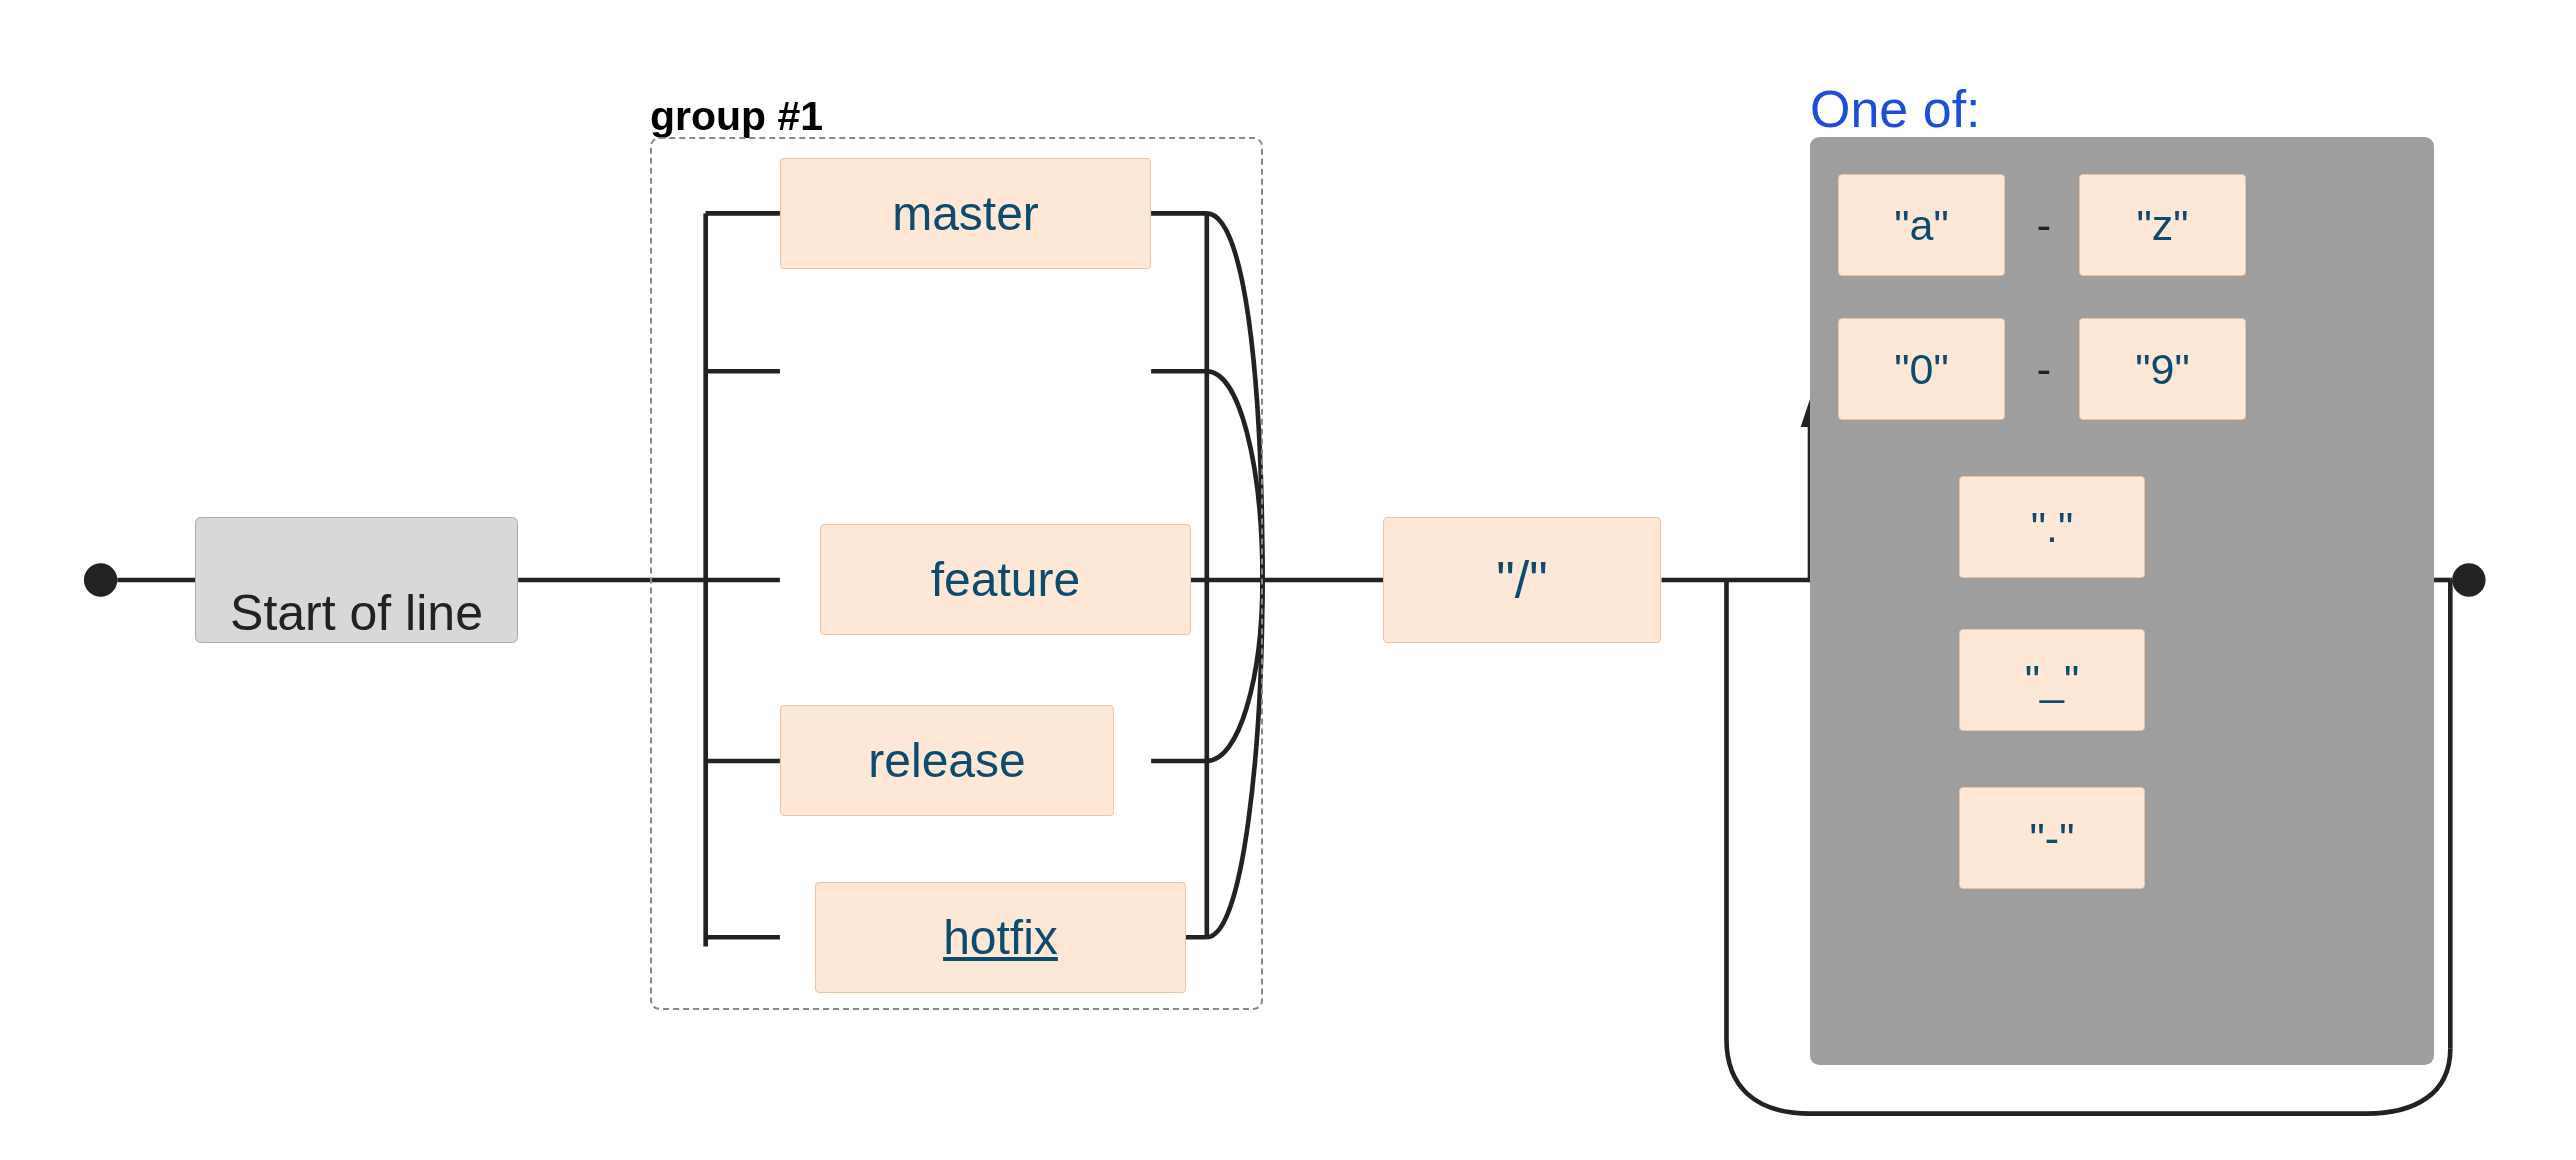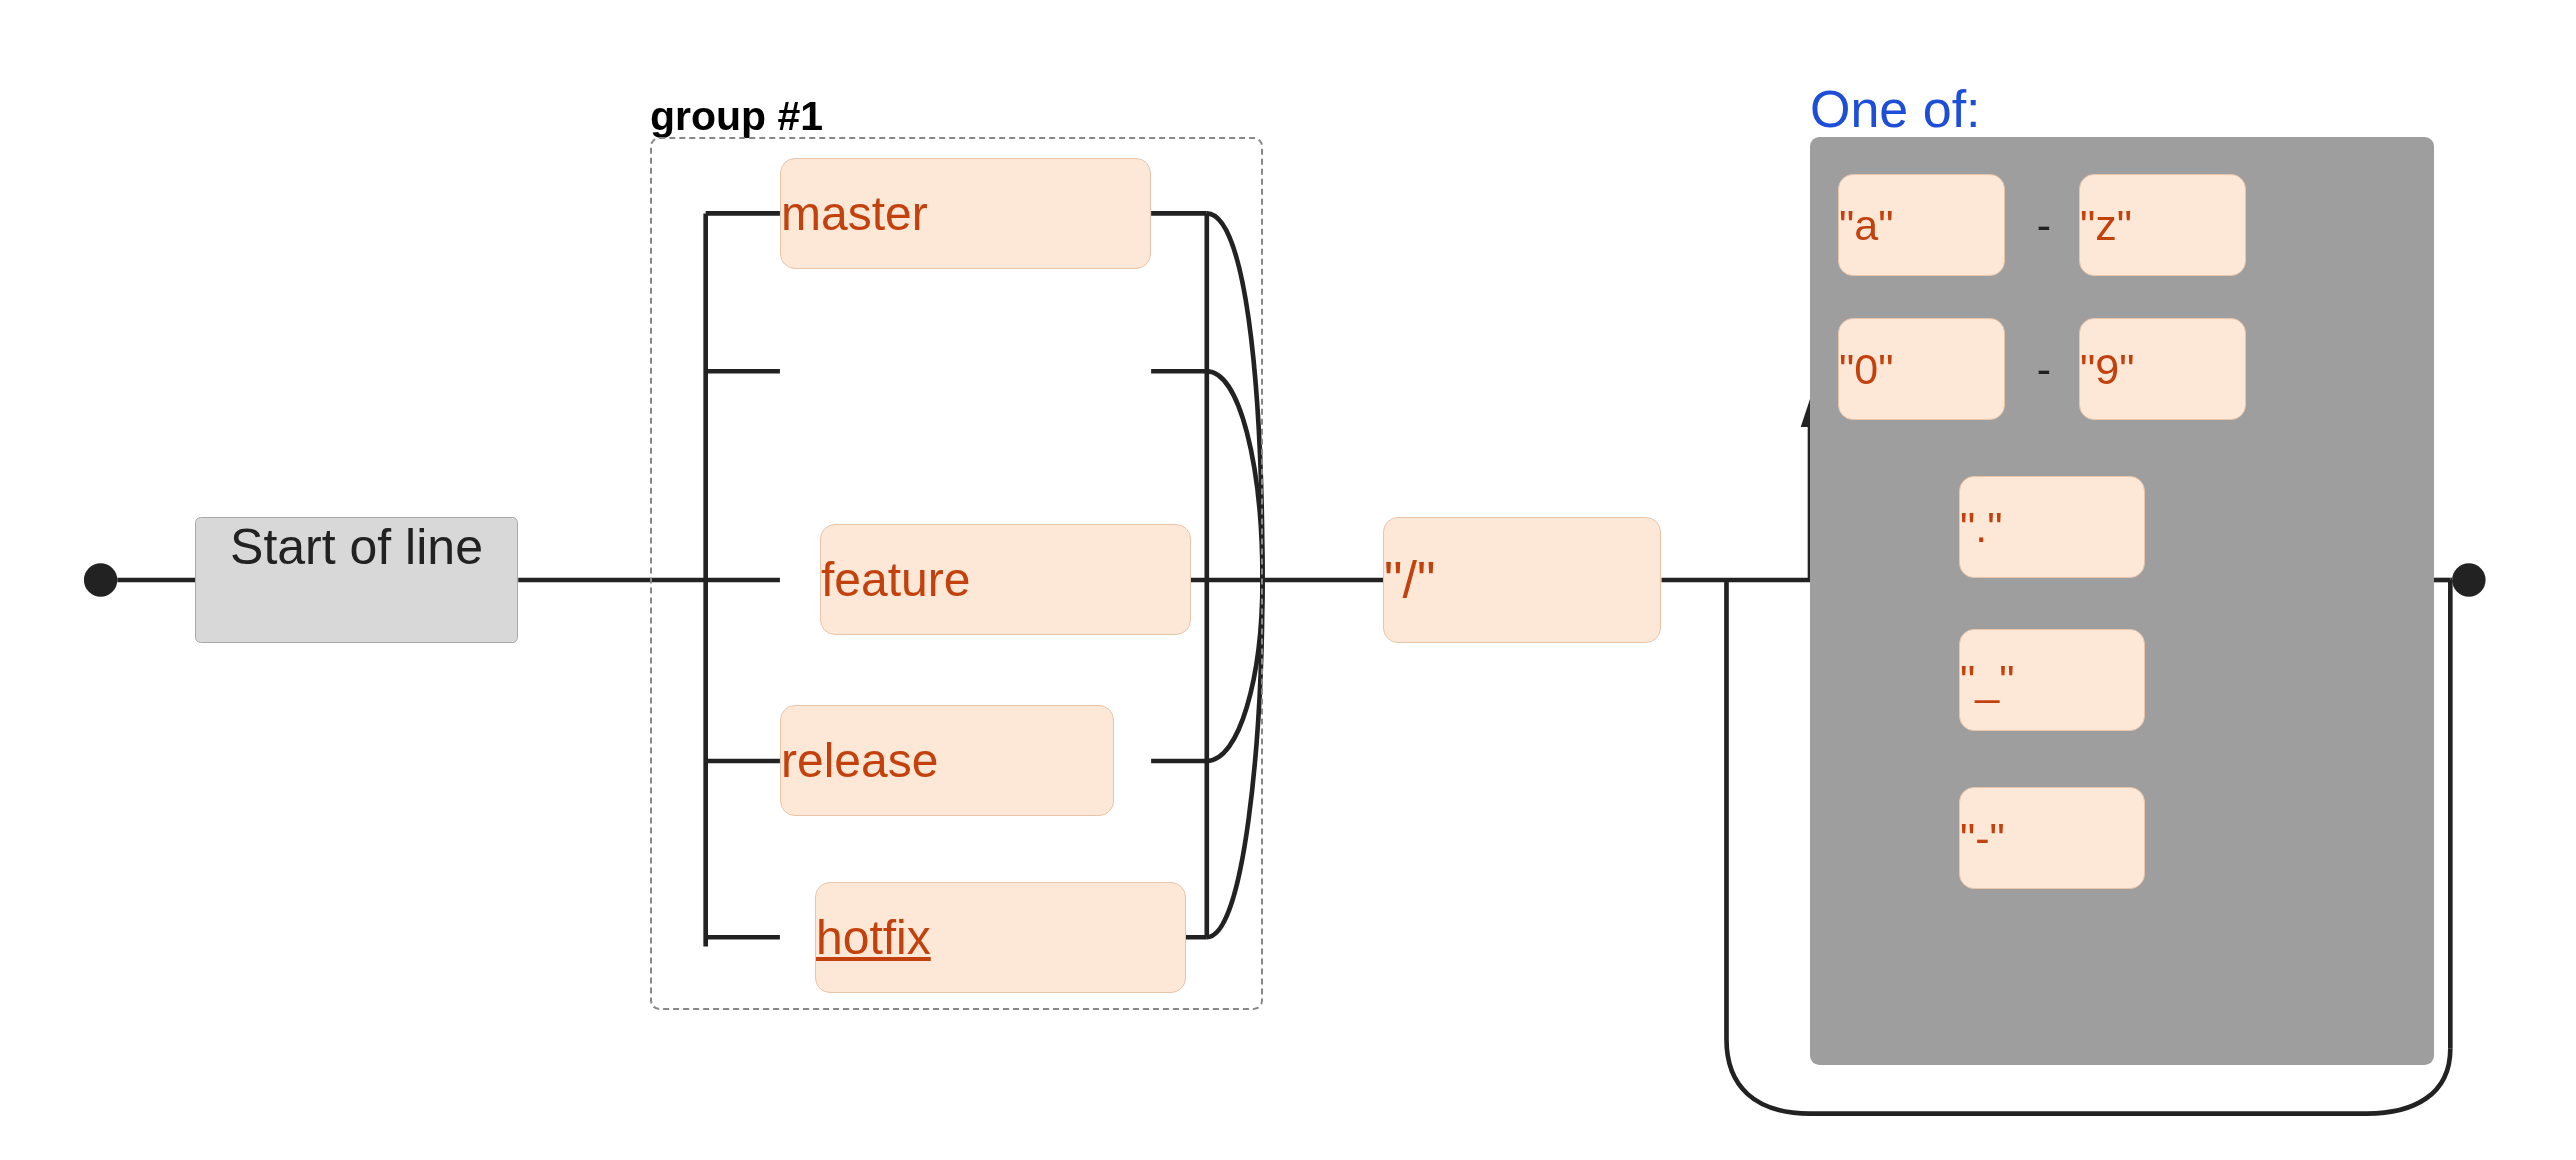--- a/index.html
+++ b/index.html
@@ -27,39 +27,39 @@
       height: 100%;
       position: absolute;
       top: 0;
       left: 0;
       overflow: visible;
     }
 
     .token-box {
       background: #fde8d8;
       border: 1.9px solid #e8c4a8;
-      border-radius: 15px;
+      border-radius: 4px;
       display: flex;
       align-items: center;
-      justify-content: flex-start;
+      justify-content: center;
       font-size: 48px;
       font-weight: 400;
-      color: #c2410c;
+      color: #0c4a6e;
       position: absolute;
     }
 
     .start-box {
       background: #d8d8d8;
       border: 1.9px solid #aaa;
       border-radius: 5.6px;
       font-size: 50px;
       font-weight: 400;
       color: #222;
       display: flex;
-      align-items: flex-start;
+      align-items: flex-end;
       justify-content: center;
       position: absolute;
     }
 
     .group-box {
       border: 2.8px dashed #888;
       border-radius: 9.3px;
       position: absolute;
       background: transparent;
     }

